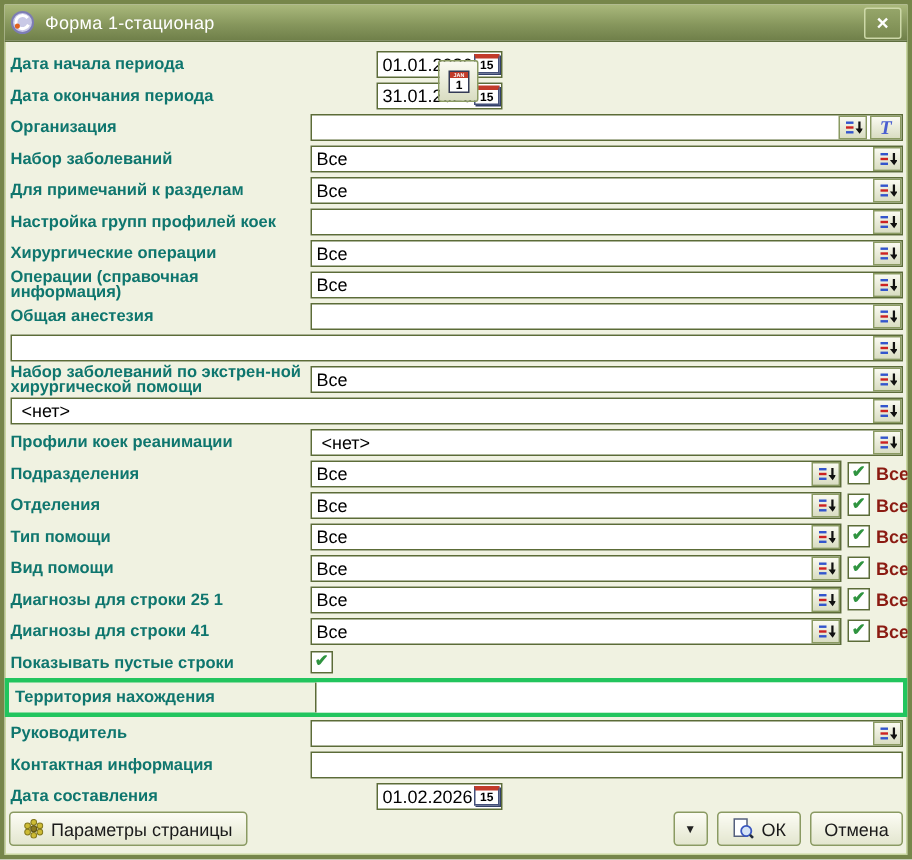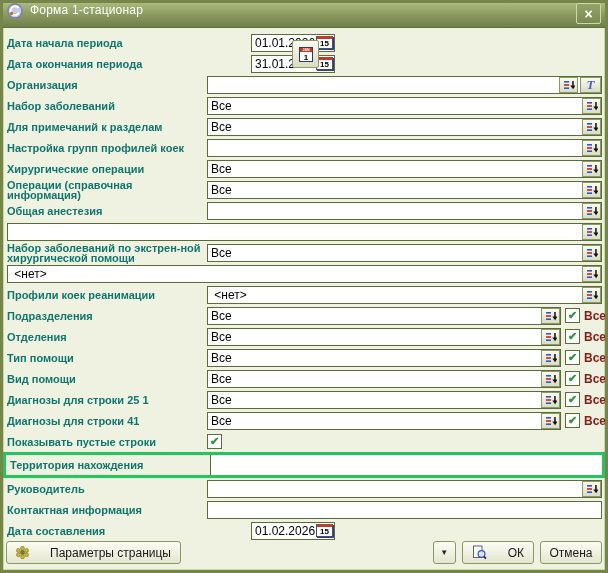--- a/index.html
+++ b/index.html
@@ -3,21 +3,21 @@
 <meta charset="utf-8">
 <style>
   html,body{margin:0;padding:0;background:#d9d9d9;font-family:"Liberation Sans",sans-serif;}
   .window{
     width:608px;height:573px;box-sizing:border-box;position:relative;
     border:3px solid #76864a;background:#f0f2e1;
     box-shadow:inset 0 0 0 1px #c9d7a0;overflow:hidden;
   }
   
   .titlebar{
-    height:24px;display:flex;align-items:flex-start;padding:0 4px;gap:7px;
+    height:24px;display:flex;align-items:center;padding:0 4px;gap:7px;
     background:linear-gradient(#aab97c,#87975d 55%,#6f7f49);
     border-bottom:1px solid #5e6e3e;
   }
   .titlebar .apptitle{color:#ffffff;font-size:12px;letter-spacing:.2px;}
   .closebtn{
     margin-left:auto;width:23px;height:19px;display:flex;align-items:center;justify-content:center;
     background:linear-gradient(#95a569,#7a8a50);border:1px solid #cdd8a8;border-radius:2px;
     color:#fff;font-size:14px;font-weight:bold;line-height:1;cursor:default;
   }
   
@@ -74,21 +74,21 @@
     display:flex;align-items:center;justify-content:center;padding:0;
   }
   
   .footer{
     position:absolute;left:3px;right:3px;bottom:3px;height:29px;
     display:flex;align-items:center;justify-content:space-between;
   }
   .btn{
     height:23px;background:linear-gradient(#fcfcf4,#e3e6cf);border:1px solid #8a9a62;border-radius:3px;
     font-family:"Liberation Sans",sans-serif;font-size:12px;color:#1a1a1a;
-    display:flex;align-items:center;gap:21px;padding:0 9px;cursor:default;
+    display:flex;align-items:center;gap:5px;padding:0 9px;cursor:default;
   }
   .btn.drop{width:23px;padding:0;justify-content:center;font-size:8px;color:#222;}
   .footer-right{display:flex;align-items:center;gap:6px;}
   .icon{display:inline-flex;align-items:center;justify-content:center;}
 </style>
 </head>
 <body>
 
 <div class="window">
 

